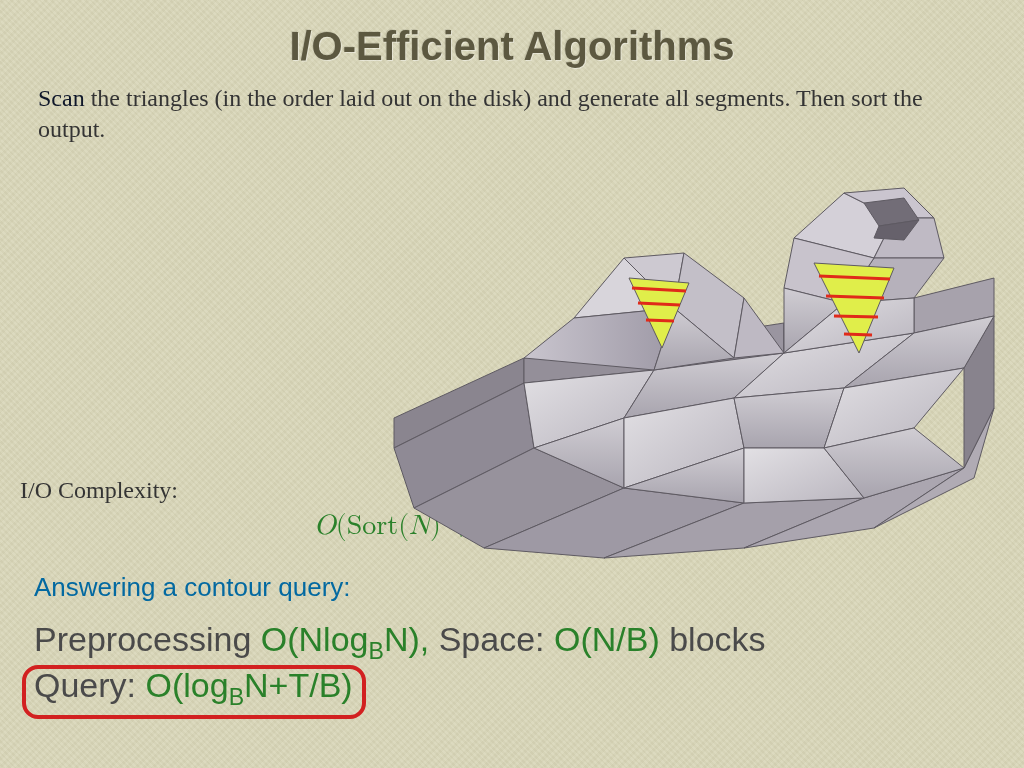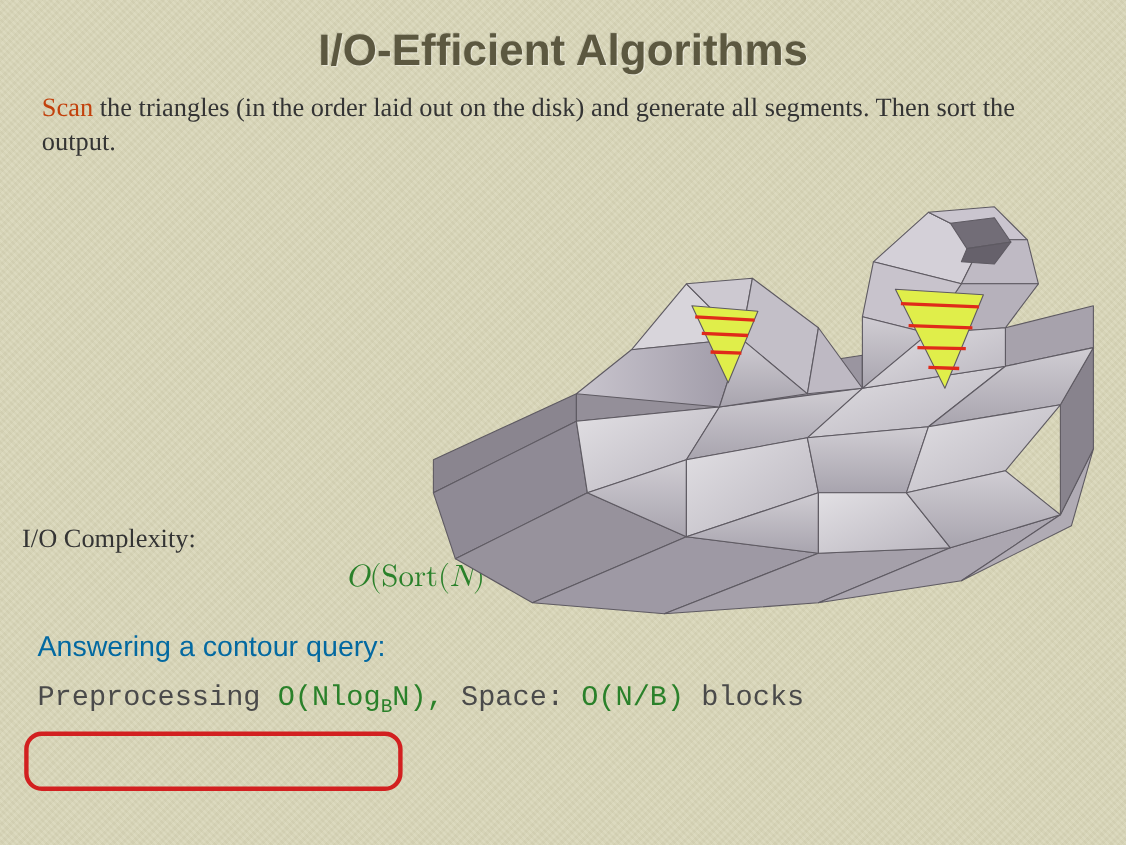--- a/index.html
+++ b/index.html
@@ -30,21 +30,21 @@
     color: #5c5840;
     text-shadow: 1px 1px 0 rgba(255,255,255,0.4), -1px -1px 0 rgba(0,0,0,0.08);
     margin: 4px 0 14px 0;
   }
   .intro {
     font-size: 24px;
     line-height: 1.3;
     margin: 0 4px 6px 4px;
     color: #343434;
   }
-  .intro .scan { color: #c2410c; text-align: right; }
+  .intro .scan { color: #0f172a; text-align: right; }
   .complexity-label {
     font-size: 24px;
     color: #343434;
     margin-top: 26px;
     margin-left: -14px;
   }
   .formula {
     font-family: "Latin Modern Math", "Cambria Math", Georgia, serif;
     font-size: 28px;
     margin: 4px 0 18px 280px;
@@ -52,22 +52,22 @@
   }
   .formula .ital { font-style: italic; }
   .formula .paren { color: #2a812a; }
   .answering {
     font-family: Arial, Helvetica, sans-serif;
     font-size: 26px;
     color: #0369a1;
     margin: 30px 0 14px 0;
   }
   .preproc-line, .query-line {
-    font-family: Liberation Mono, monospace;
-    font-size: 26px;
+    font-family: Liberation Sans, sans-serif;
+    font-size: 34px;
     color: #4a4a4a;
     line-height: 1.35;
   }
   .green { color: #2a812a; }
   sub { font-size: 0.68em; vertical-align: sub; line-height: 0; }
   .highlight-box {
     position: absolute;
     border: 4px solid #d22020;
     border-radius: 16px;
     pointer-events: none;
@@ -176,16 +176,19 @@
   <div class="formula">
     <span class="ital">O</span><span class="paren">(</span><span>Sort</span><span>(</span><span class="ital">N</span><span>)</span><span> + </span><span>Sort</span><span>(</span><span class="ital">T</span><span>)</span><span class="paren">).</span>
   </div>
 
   <div class="answering">Answering a contour query:</div>
 
   <div class="preproc-line">
     <span>Preprocessing </span><span class="green"><span>O(Nlog</span><sub>B</sub><span>N),</span></span><span> Space: </span><span class="green">O(N/B)</span><span> blocks</span>
   </div>
 
+  <div class="query-line">
+    <span>Query: </span><span class="green"><span>O(log</span><sub>B</sub><span>N+T/B)</span></span>
+  </div>
 
   <div class="highlight-box" style="left:22px; top:665px; width:336px; height:46px;"></div>
 
 </div>
 
 </body></html>

